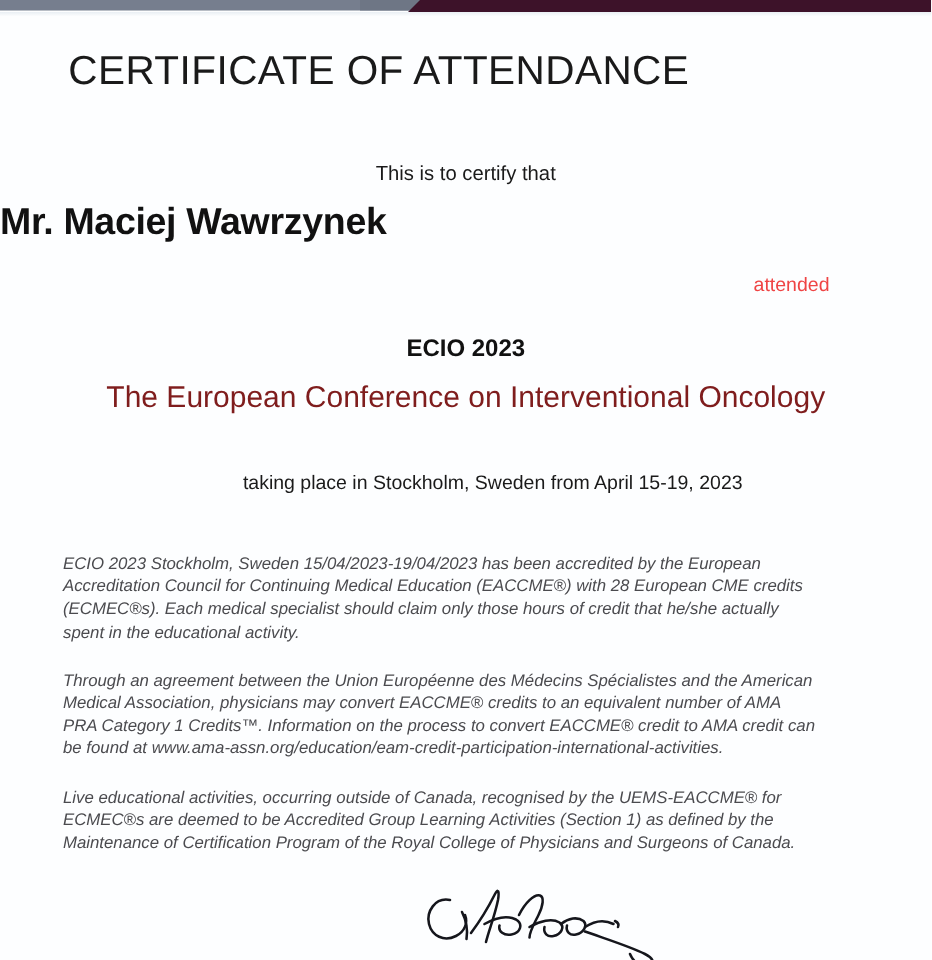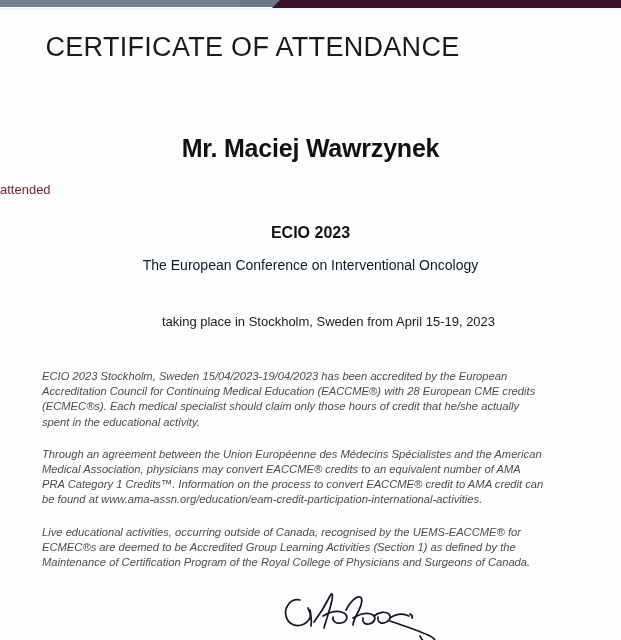--- a/index.html
+++ b/index.html
@@ -90,55 +90,55 @@
     width: 621px;
     text-align: center;
     font-size: 13.5px;
     color: #1a1a1a;
   }
   .recipient-name {
     position: absolute;
     top: 134px;
     left: 0;
     width: 621px;
-    text-align: center;
+    text-align: left;
     font-size: 25px;
     font-weight: bold;
     color: #111111;
     letter-spacing: -0.2px;
   }
   .attended-line {
     position: absolute;
     top: 182px;
     left: 0;
     width: 553px;
-    text-align: left;
+    text-align: right;
     font-size: 13px;
-    color: #7f1d1d;
+    color: #ef4444;
   }
 
   
   .event-code {
     position: absolute;
     top: 224px;
     left: 0;
     width: 621px;
     text-align: center;
     font-size: 16px;
     font-weight: bold;
     color: #111111;
   }
   .event-name {
     position: absolute;
     top: 254px;
     left: 60px;
     width: 501px;
     text-align: center;
-    font-size: 14px;
-    color: #0f172a;
+    font-size: 20px;
+    color: #7f1d1d;
     line-height: 22px;
   }
   .event-place {
     position: absolute;
     top: 314px;
     left: 0;
     width: 621px;
     text-align: center;
     font-size: 13px;
     color: #1a1a1a;
@@ -184,20 +184,21 @@
 
   <div class="topbar">
     <div class="topbar-gray"></div>
     <div class="topbar-gray-2"></div>
     <div class="topbar-maroon"></div>
   </div>
   <div class="topbar-shadow"></div>
 
   <div class="cert-title">CERTIFICATE OF ATTENDANCE</div>
 
+  <div class="certify-line">This is to certify that</div>
 
   <div class="recipient-name">Mr. Maciej Wawrzynek</div>
 
   <div class="attended-line">attended</div>
 
   <div class="event-code">ECIO 2023</div>
 
   <div class="event-name">
     <div>The European Conference on Interventional Oncology</div>
   </div>

